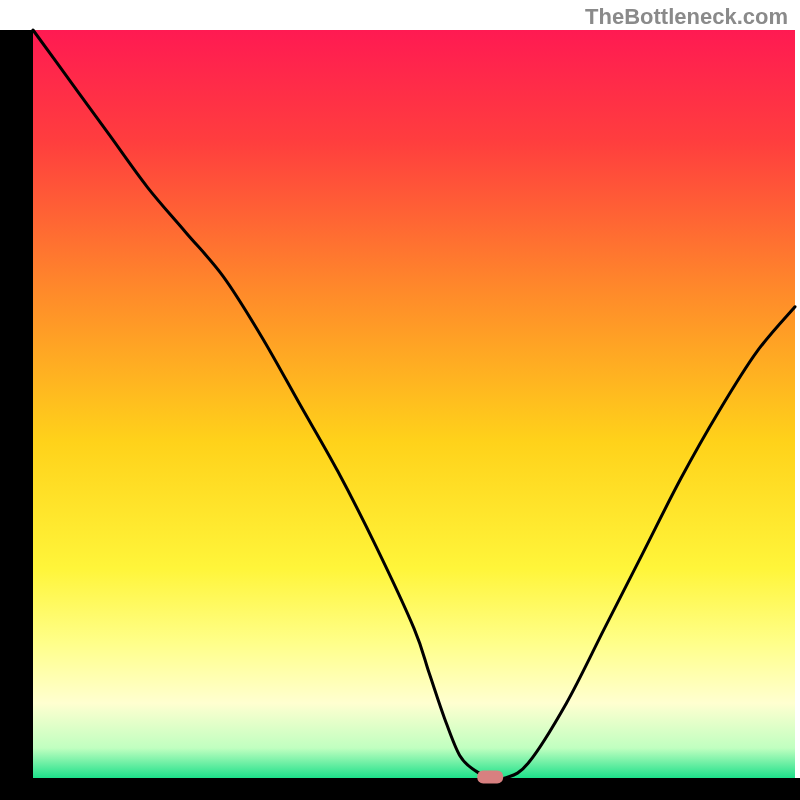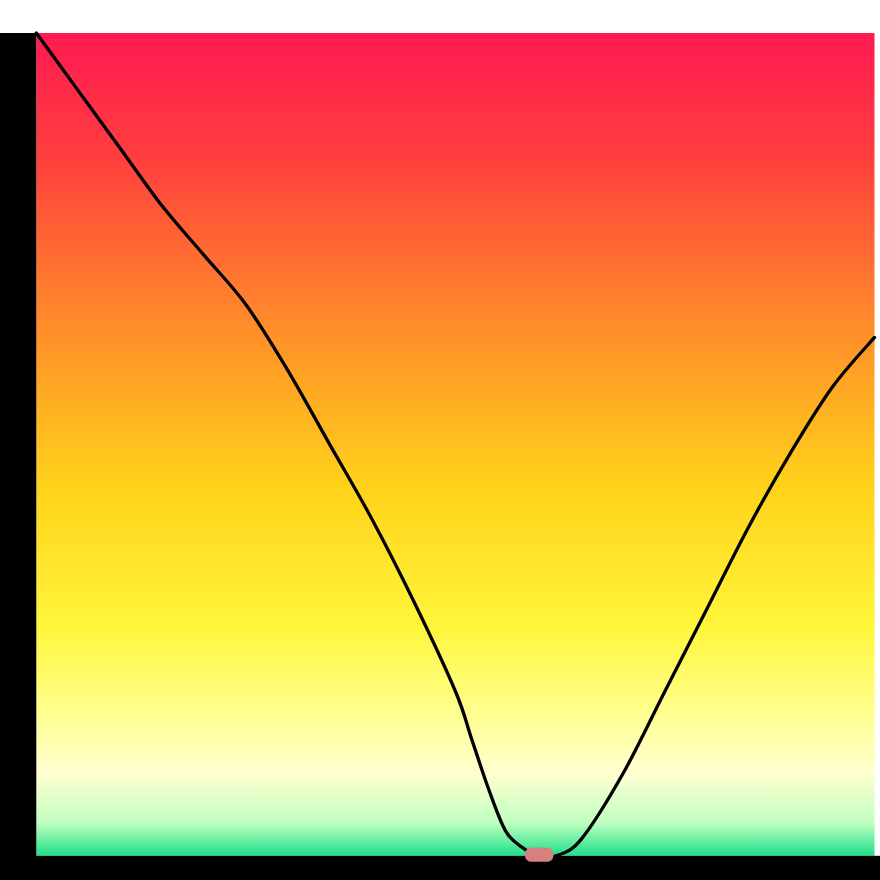--- a/index.html
+++ b/index.html
@@ -24,20 +24,21 @@
     z-index: 10;
   }
   svg {
     display: block;
   }
 </style>
 </head>
 <body>
 
 <div class="container">
+  <div class="watermark">TheBottleneck.com</div>
   <svg id="chart-svg" width="800" height="800">
     <defs>
       <linearGradient id="bgGrad" x1="0" y1="0" x2="0" y2="1">
           <stop offset="0%" stop-color="#ff1a52"></stop>
           <stop offset="15%" stop-color="#ff3e3e"></stop>
           <stop offset="35%" stop-color="#ff8a2a"></stop>
           <stop offset="55.00000000000001%" stop-color="#ffd21a"></stop>
           <stop offset="72%" stop-color="#fff53a"></stop>
           <stop offset="82%" stop-color="#ffff8a"></stop>
           <stop offset="90%" stop-color="#ffffd0"></stop>

